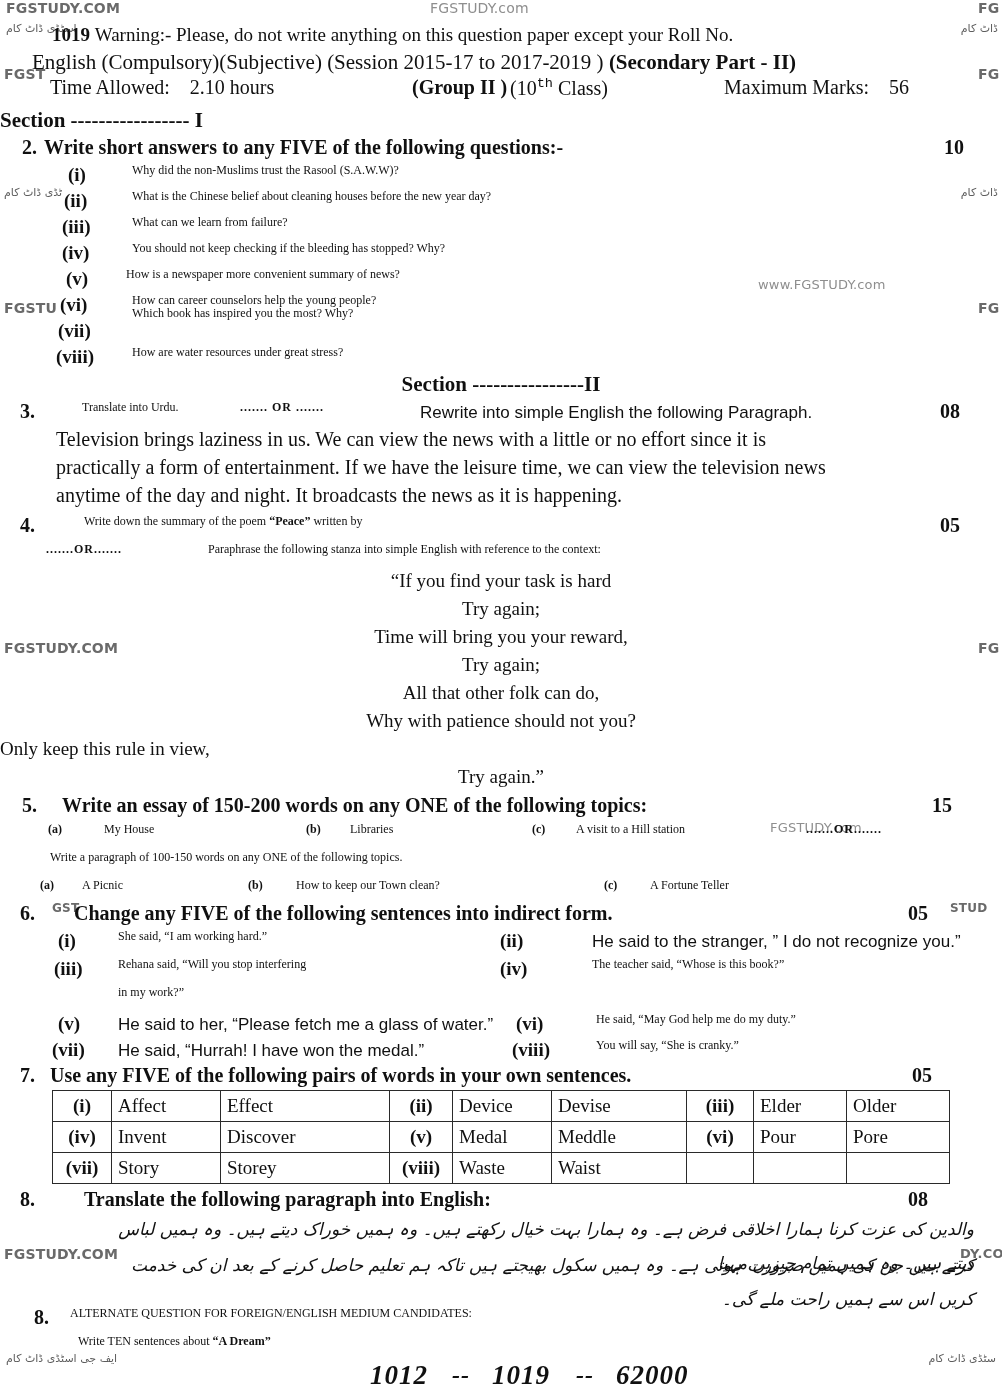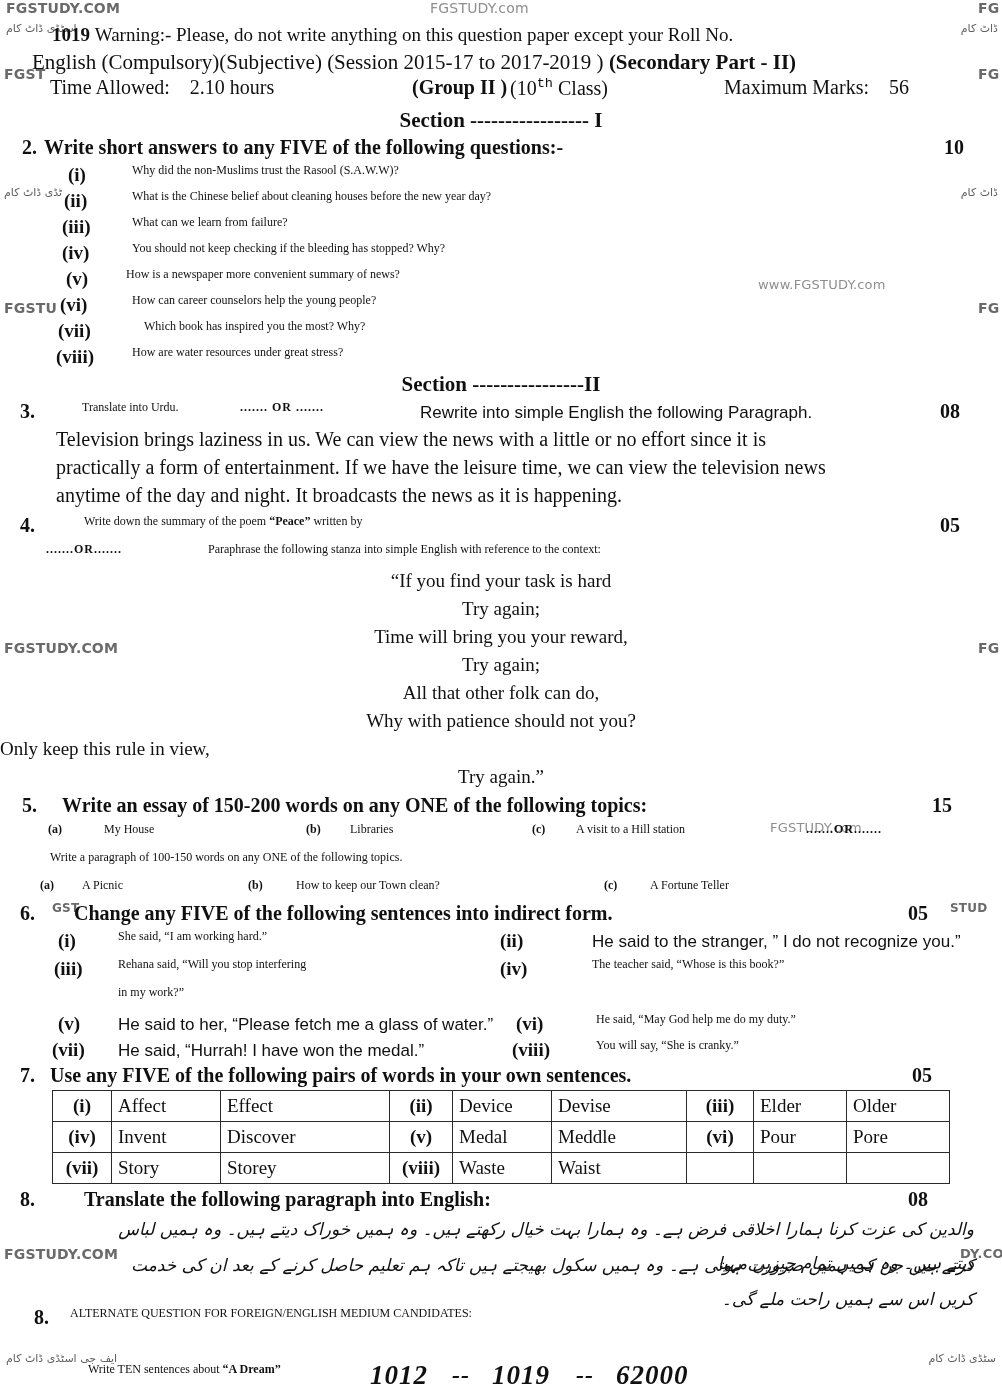--- a/index.html
+++ b/index.html
@@ -148,21 +148,21 @@
   <div class="ln hdr3" style="left:510px;top:76px;">
     <span>(10</span><span class="sup">th</span><span> Class)</span>
   </div>
 
   <div class="ln hdr3" style="left:724px;top:76px;">
     <span>Maximum Marks:</span>
     <span>&nbsp;&nbsp;</span>
     <span>56</span>
   </div>
 
-  <div class="ln sect" style="left:0;top:108px;width:1002px;text-align:center;">Section ----------------- I</div>
+  <div class="ln sect" style="left:0;top:108px;width:1002px;text-align:left;">Section ----------------- I</div>
 
   <div class="ln qnum" style="left:22px;top:136px;">2.</div>
   <div class="ln qhead" style="left:44px;top:136px;">Write short answers to any FIVE  of the following questions:-</div>
   <div class="ln marks" style="left:944px;top:136px;">10</div>
 
   <div class="ln rom" style="left:68px;top:164px;">(i)</div>
   <div class="ln qtxt" style="left:132px;top:163px;">Why did the non-Muslims trust the Rasool (S.A.W.W)?</div>
 
   <div class="ln rom" style="left:64px;top:190px;">(ii)</div>
   <div class="ln qtxt" style="left:132px;top:189px;">What is the Chinese belief about cleaning houses before the new year day?</div>
@@ -173,21 +173,21 @@
   <div class="ln rom" style="left:62px;top:242px;">(iv)</div>
   <div class="ln qtxt" style="left:132px;top:241px;">You should not keep checking if the bleeding has stopped? Why?</div>
 
   <div class="ln rom" style="left:66px;top:268px;">(v)</div>
   <div class="ln qtxt" style="left:126px;top:267px;">How is a newspaper more convenient summary of news?</div>
 
   <div class="ln rom" style="left:60px;top:294px;">(vi)</div>
   <div class="ln qtxt" style="left:132px;top:293px;">How can career counselors help the young people?</div>
 
   <div class="ln rom" style="left:58px;top:320px;">(vii)</div>
-  <div class="ln qtxt" style="left:132px;top:319px;margin-left:12px;">Which book has inspired you the most? Why?</div>
+  <div class="ln qtxt" style="left:132px;top:306px;">Which book has inspired you the most? Why?</div>
 
   <div class="ln rom" style="left:56px;top:346px;">(viii)</div>
   <div class="ln qtxt" style="left:132px;top:345px;">How are water resources under great stress?</div>
 
   <div class="ln sect" style="left:0;top:372px;width:1002px;text-align:center;">Section ----------------II</div>
 
   <div class="ln qnum" style="left:20px;top:400px;">3.</div>
   <div class="ln qtxt" style="left:82px;top:400px;">Translate  into Urdu.</div>
   <div class="ln qtxt b dots" style="left:240px;top:400px;">....... OR .......</div>
   <div class="ln qtxt-sm" style="left:420px;top:403px;">Rewrite into simple English the following Paragraph.</div>
@@ -308,21 +308,21 @@
 
   <div class="ln qnum" style="left:20px;top:1188px;">8.</div>
   <div class="ln qhead" style="left:84px;top:1188px;">Translate the following paragraph into English:</div>
   <div class="ln marks" style="left:908px;top:1188px;">08</div>
 
   <div class="urdu-par" style="left:94px;top:1212px;width:880px;">والدین کی عزت کرنا ہمارا اخلاقی فرض ہے۔ وہ ہمارا بہت خیال رکھتے ہیں۔ وہ ہمیں خوراک دیتے ہیں۔ وہ ہمیں لباس دیتے ہیں۔ وہ ہمیں تمام چیزیں مہیا</div>
   <div class="urdu-par" style="left:94px;top:1248px;width:880px;">کرتے ہیں جن کی ہمیں ضرورت ہوتی ہے۔ وہ ہمیں سکول بھیجتے ہیں تاکہ ہم تعلیم حاصل کرنے کے بعد ان کی خدمت کریں اس سے ہمیں راحت ملے گی۔</div>
 
   <div class="ln qnum" style="left:34px;top:1306px;">8.</div>
   <div class="ln qtxt" style="left:70px;top:1306px;">ALTERNATE QUESTION FOR FOREIGN/ENGLISH MEDIUM CANDIDATES:</div>
-  <div class="ln qtxt" style="left:88px;top:1334px;margin-top:28px;">
+  <div class="ln qtxt" style="left:78px;top:1334px;">
     <span>Write TEN sentences about</span>
     <span class="b">“A Dream”</span>
   </div>
 
   <div class="footer-num" style="left:370px;top:1360px;">1012</div>
   <div class="footer-num" style="left:452px;top:1362px;font-size:24px;">--</div>
   <div class="footer-num" style="left:492px;top:1360px;">1019</div>
   <div class="footer-num" style="left:576px;top:1362px;font-size:24px;">--</div>
   <div class="footer-num" style="left:616px;top:1360px;">62000</div>
 

